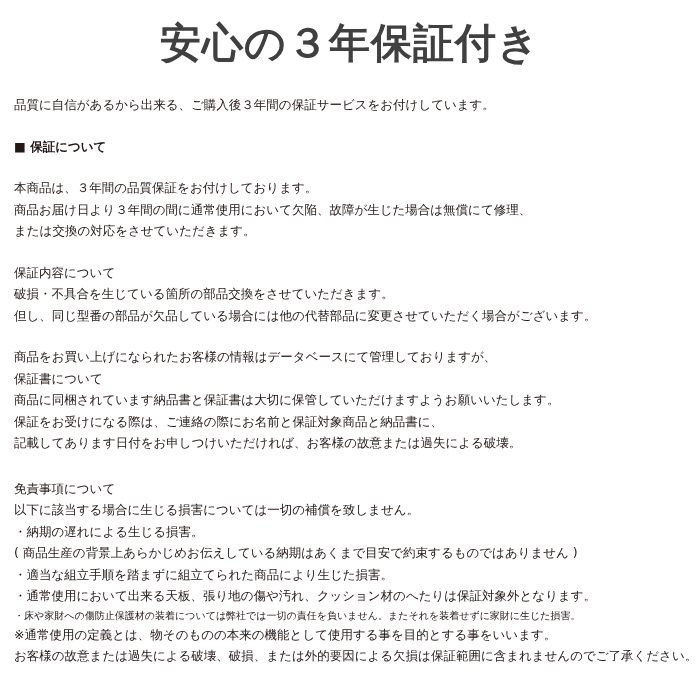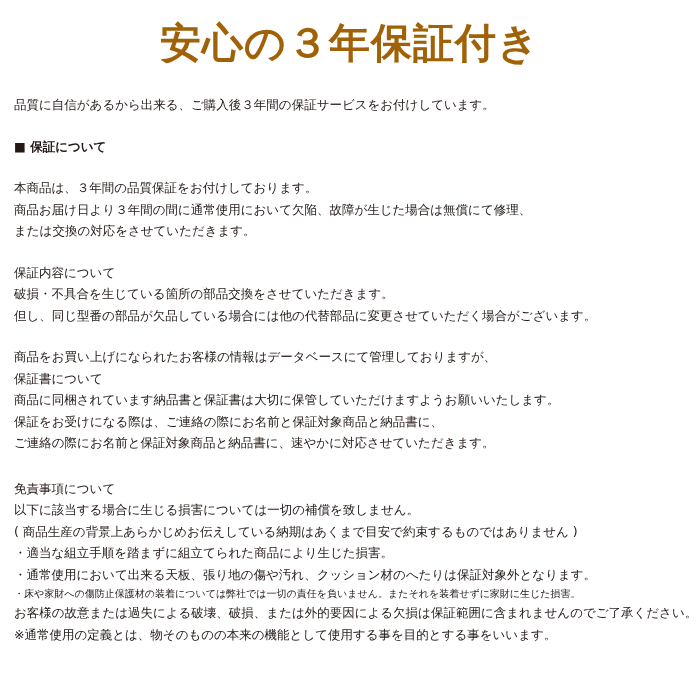--- a/index.html
+++ b/index.html
@@ -15,21 +15,21 @@
     overflow: hidden;
   }
   .page {
     width: 700px;
     height: 700px;
     box-sizing: border-box;
     padding: 10px 14px 0 14px;
     position: relative;
   }
   .headline {
-    color: #a16207;
+    color: #404040;
     font-size: 41px;
     font-weight: bold;
     text-align: center;
     letter-spacing: 1px;
     line-height: 1.25;
     margin: 8px 0 0 0;
     white-space: nowrap;
   }
   .intro {
     font-size: 12.5px;
@@ -91,28 +91,29 @@
       <p class="line">保証内容について</p>
       <p class="line">破損・不具合を生じている箇所の部品交換をさせていただきます。</p>
       <p class="line">但し、同じ型番の部品が欠品している場合には他の代替部品に変更させていただく場合がございます。</p>
     </div>
 
     <div class="block">
       <p class="line">商品をお買い上げになられたお客様の情報はデータベースにて管理しておりますが、</p>
       <p class="line">保証書について</p>
       <p class="line">商品に同梱されています納品書と保証書は大切に保管していただけますようお願いいたします。</p>
       <p class="line">保証をお受けになる際は、ご連絡の際にお名前と保証対象商品と納品書に、</p>
-      <p class="line">ご連絡の際にお名前と保証対象商品と納品書に、速やかに対応させていただきます。</p>
+      <p class="line">記載してあります日付をお申しつけいただければ、お客様の故意または過失による破壊。</p>
     </div>
 
     <div class="block disclaimer">
       <p class="line">免責事項について</p>
       <p class="line">以下に該当する場合に生じる損害については一切の補償を致しません。</p>
+      <p class="line">・納期の遅れによる生じる損害。</p>
       <p class="line">( 商品生産の背景上あらかじめお伝えしている納期はあくまで目安で約束するものではありません )</p>
       <p class="line">・適当な組立手順を踏まずに組立てられた商品により生じた損害。</p>
       <p class="line">・通常使用において出来る天板、張り地の傷や汚れ、クッション材のへたりは保証対象外となります。</p>
       <p class="line small">・床や家財への傷防止保護材の装着については弊社では一切の責任を負いません。またそれを装着せずに家財に生じた損害。</p>
+      <p class="line">※通常使用の定義とは、物そのものの本来の機能として使用する事を目的とする事をいいます。</p>
       <p class="line">お客様の故意または過失による破壊、破損、または外的要因による欠損は保証範囲に含まれませんのでご了承ください。</p>
-      <p class="line">※通常使用の定義とは、物そのものの本来の機能として使用する事を目的とする事をいいます。</p>
     </div>
 
   </div>
 </div>
 
 </body></html>

